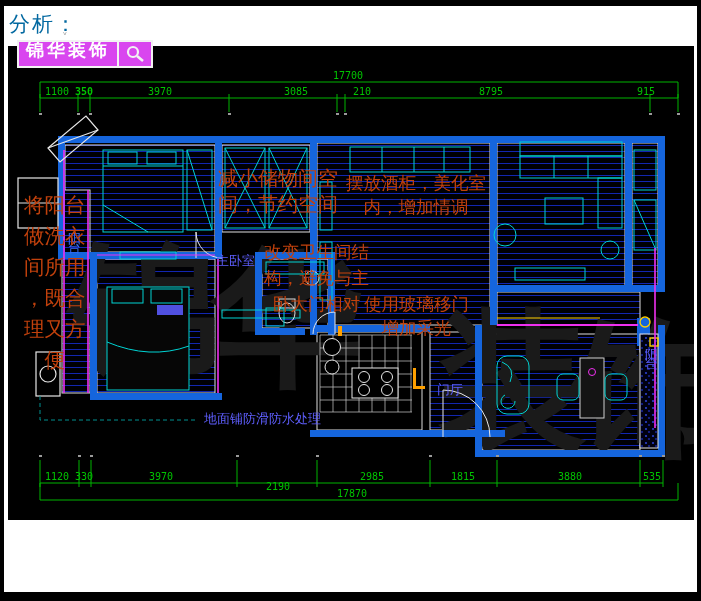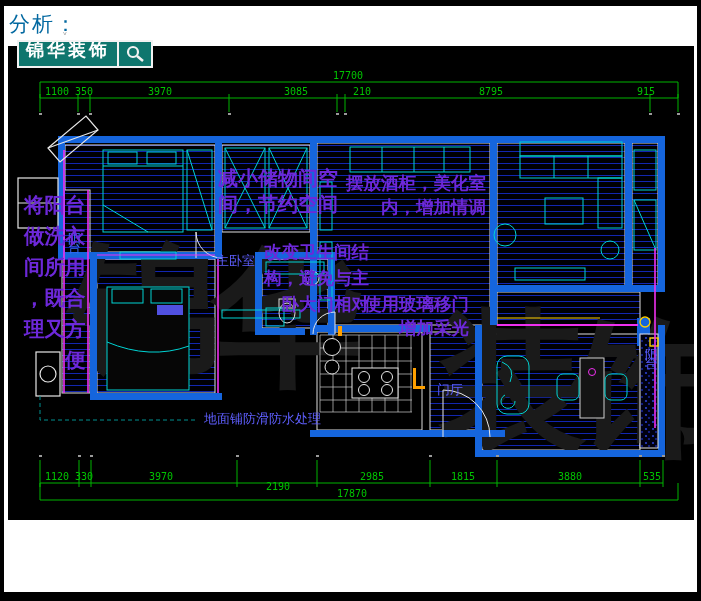--- a/index.html
+++ b/index.html
@@ -9,26 +9,26 @@
   #frame-top{left:0;top:0;width:701px;height:6px;}
   #frame-bottom{left:0;top:592px;width:701px;height:9px;}
   #frame-left{left:0;top:0;width:4px;height:601px;}
   #frame-right{left:697px;top:0;width:4px;height:601px;}
   #analysis-label{position:absolute;left:9px;top:10px;font-family:Liberation Serif, serif;
         font-size:21px;color:#0369a1;letter-spacing:2px;z-index:30;}
   #cursor-artifact{position:absolute;left:63px;top:26px;font-size:10px;color:#9a9a9a;z-index:30;}
   #viewport{position:absolute;left:8px;top:46px;width:686px;height:474px;background:#000;}
   #plan-svg{position:absolute;left:8px;top:46px;z-index:5;}
   .logo{position:absolute;left:17px;top:40px;height:24px;display:flex;z-index:25;
-        border:2px solid #f2f2f2;background:#0f766e;overflow:hidden;}
+        border:2px solid #f2f2f2;background:#d946ef;overflow:hidden;}
   .logo .txt{padding:0 7px;color:#fff;font-family:"DejaVu Serif",serif;font-weight:bold;
         font-size:18px;line-height:26px;letter-spacing:3px;margin-top:-5px;white-space:nowrap;}
   .logo .ic{width:32px;border-left:2px solid #f2f2f2;display:flex;align-items:center;justify-content:center;}
-  .note{position:absolute;color:#6d28d9;font-weight:bold;white-space:pre-line;z-index:20;
-        font-family:"DejaVu Sans",sans-serif;text-align:right;}
+  .note{position:absolute;color:#c2410c;font-weight:normal;white-space:pre-line;z-index:20;
+        font-family:"DejaVu Sans",sans-serif;text-align:center;}
   #note-laundry{left:24px;top:190px;font-size:20.5px;line-height:31px;}
   #note-storage{left:218px;top:165px;font-size:20px;line-height:26px;}
   #note-wine{left:346px;top:171px;font-size:17.5px;line-height:24px;}
   #note-balc-r{left:627px;top:164px;font-size:17.5px;line-height:27px;}
   #note-bath{left:264px;top:239px;font-size:17.5px;line-height:26px;}
   #note-glass{left:364px;top:292px;font-size:17.5px;line-height:24px;}
   #note-console{left:206px;top:315px;font-size:17.5px;line-height:27px;}
   .dim{position:absolute;color:#00c400;font-family:"DejaVu Sans Mono",monospace;
        font-size:10px;transform:translateX(-50%);z-index:18;white-space:nowrap;}
   .rlabel{position:absolute;color:#5f5fff;font-size:13px;line-height:8.5px;z-index:18;white-space:pre-line;font-family:Liberation Mono, monospace;}
@@ -299,21 +299,21 @@
 增加采光</div>
 
   <span class="rlabel" style="left:216px;top:258px;">主卧室</span>
   <span class="rlabel" style="left:437px;top:387px;">门厅</span>
   <span class="rlabel vert" style="left:68px;top:236px;color:#3a6cff;">阳台</span>
   <span class="rlabel vert" style="left:645px;top:352px;">阳台</span>
   <span class="rlabel" style="left:204px;top:416px;">地面铺防滑防水处理</span>
 
   <span class="dim" style="left:348px;top:70px;">17700</span>
   <span class="dim" style="left:57px; top:86px;">1100</span>
-  <span class="dim" style="left:84px; top:86px;">350</span>
+  <span class="dim" style="left:84px; top:86px;font-weight:bold;">350</span>
   <span class="dim" style="left:160px;top:86px;">3970</span>
   <span class="dim" style="left:296px;top:86px;">3085</span>
   <span class="dim" style="left:362px;top:86px;">210</span>
   <span class="dim" style="left:491px;top:86px;">8795</span>
   <span class="dim" style="left:646px;top:86px;">915</span>
 
   <span class="dim" style="left:57px; top:471px;">1120</span>
   <span class="dim" style="left:84px; top:471px;">330</span>
   <span class="dim" style="left:161px;top:471px;">3970</span>
   <span class="dim" style="left:278px;top:471px;margin-top:10px;">2190</span>

